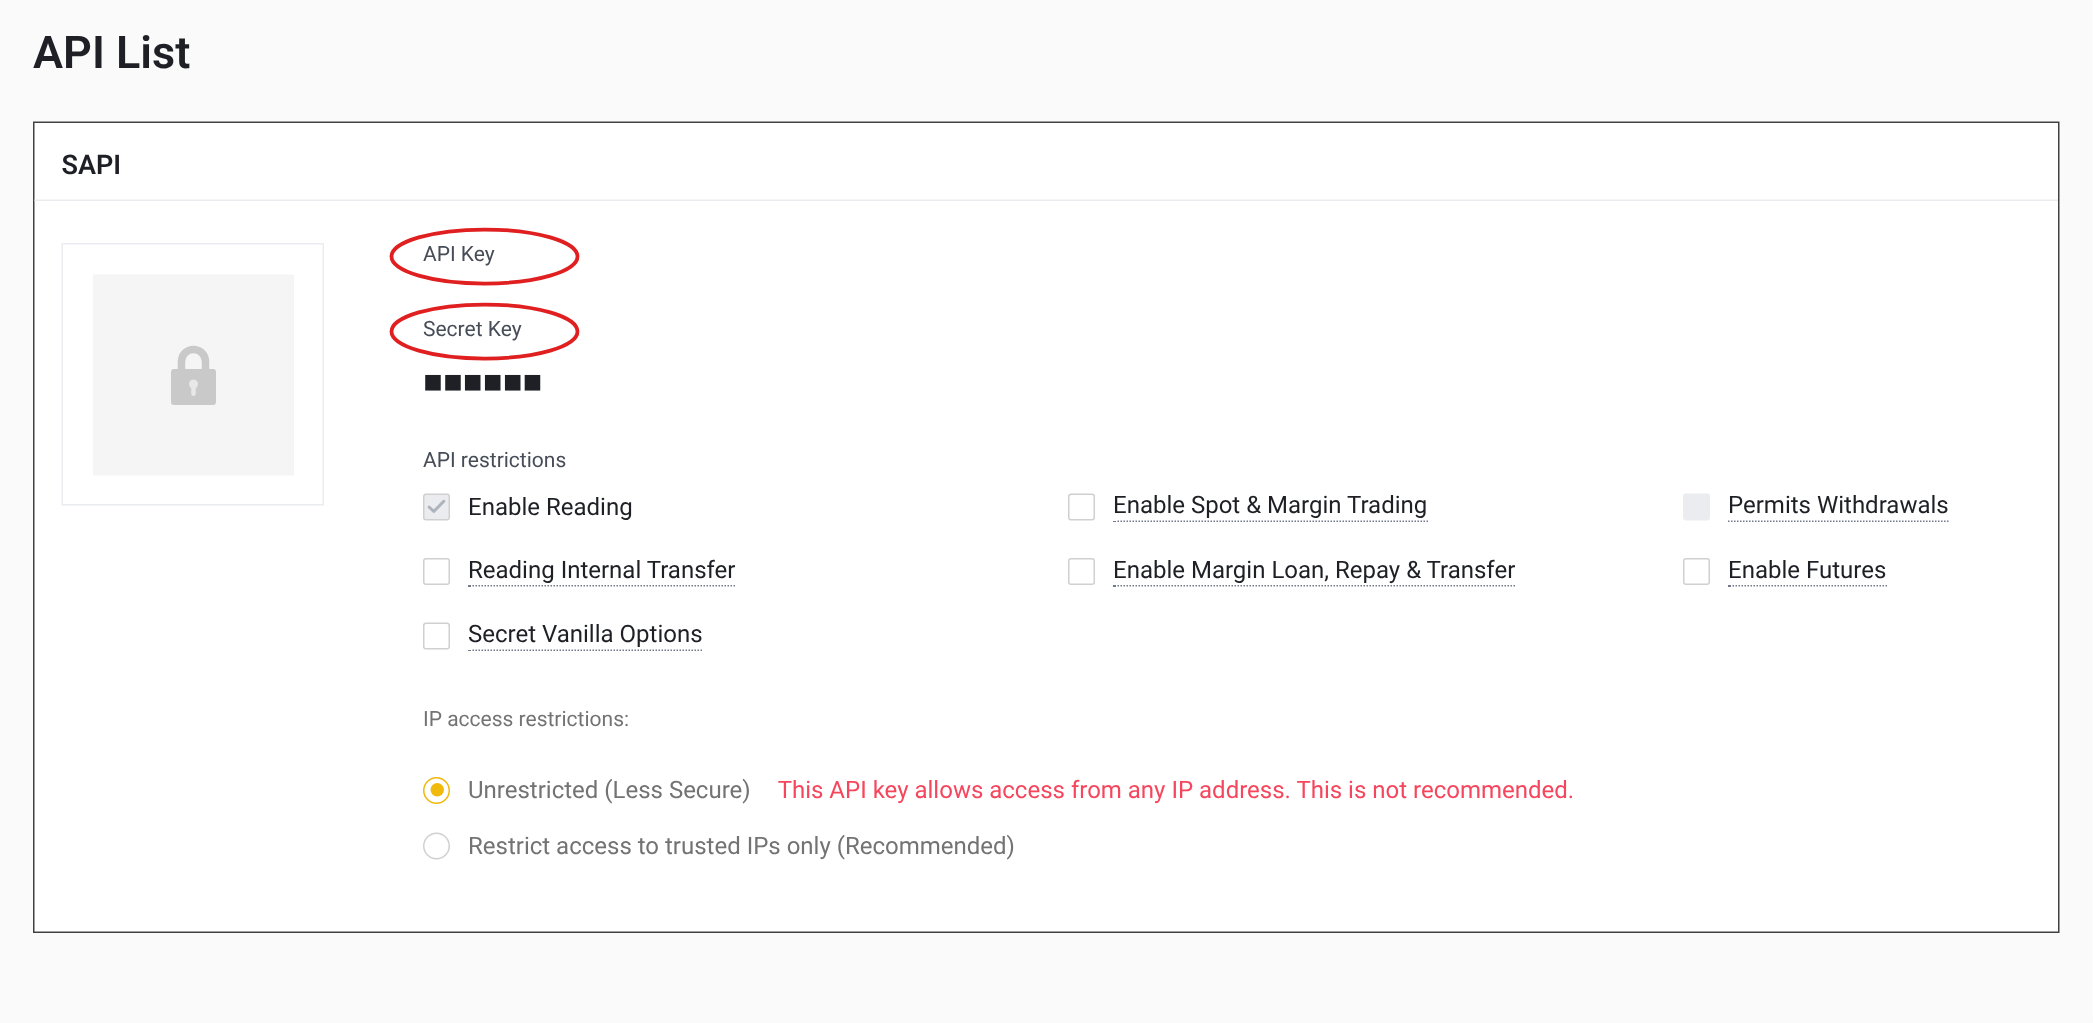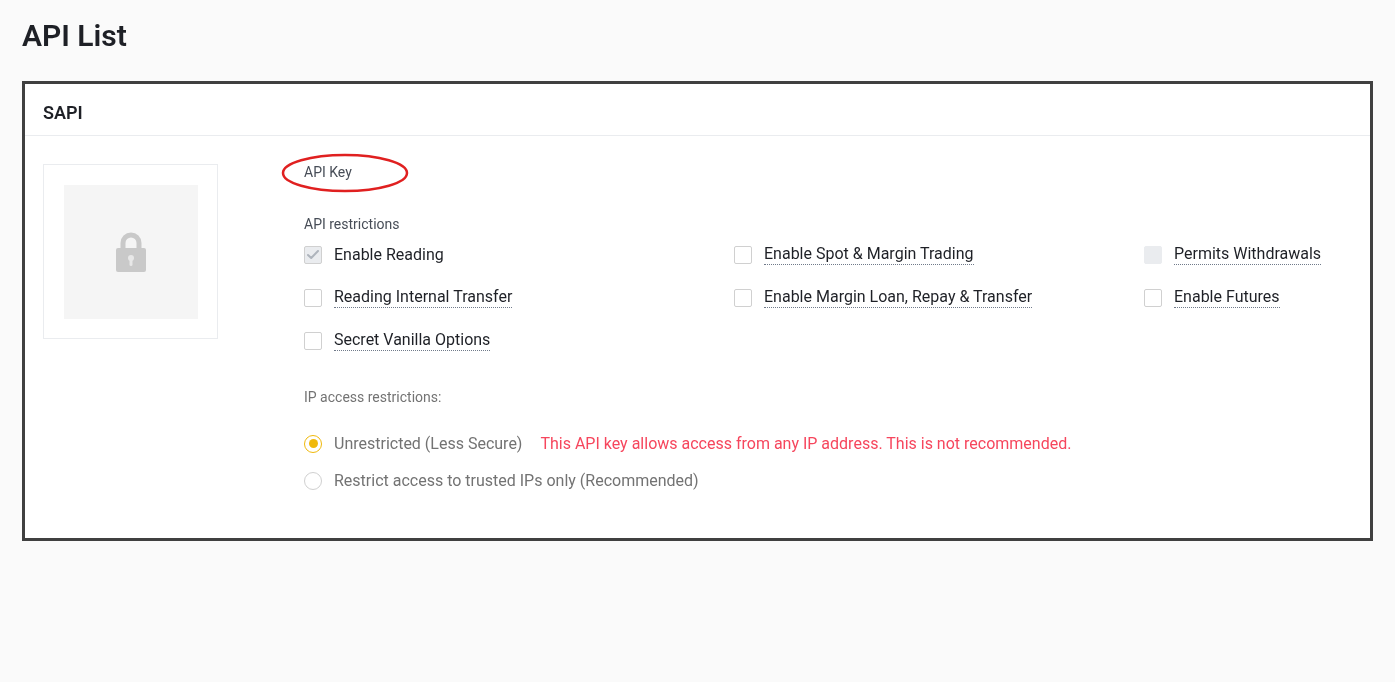--- a/index.html
+++ b/index.html
@@ -13,35 +13,35 @@
     padding: 18px 22px 40px 22px;
   }
   .page-title {
     font-size: 30px;
     font-weight: 600;
     margin-bottom: 28px;
     color: #1e2026;
   }
   .card {
     background: #fff;
-    border: 3px solid #404040;
+    border: 1px solid #404040;
     border-radius: 0;
   }
   .card-header {
     padding: 18px 18px 12px 18px;
     border-bottom: 1px solid #eaecef;
   }
   .card-header .api-name {
     font-size: 18px;
     font-weight: 600;
   }
   .card-body {
     display: flex;
     padding: 28px 18px 30px 18px;
-    gap: 86px;
+    gap: 66px;
   }
   .qr-box {
     width: 175px;
     height: 175px;
     border: 1px solid #eaecef;
     display: flex;
     align-items: center;
     justify-content: center;
     flex: 0 0 175px;
   }
@@ -213,20 +213,29 @@
         
         <div class="label-row">
           <svg class="red-ellipse" viewBox="0 0 130 42">
             <ellipse cx="65" cy="21" rx="62" ry="18" stroke="#e02020" stroke-width="2.5" fill="none"></ellipse>
           </svg>
           <span class="field-label">API Key</span>
         </div>
 
 
         
+        <div class="secret-block">
+          <div class="label-row">
+            <svg class="red-ellipse" viewBox="0 0 130 42">
+              <ellipse cx="65" cy="21" rx="62" ry="18" stroke="#e02020" stroke-width="2.5" fill="none"></ellipse>
+            </svg>
+            <span class="field-label">Secret Key</span>
+          </div>
+          <div class="secret-value">◼◼◼◼◼◼</div>
+        </div>
 
         
         <div class="section-label">API restrictions</div>
         <div class="restrictions-grid">
 
           <div class="cb-row">
             <span class="cb checked-disabled">
               <svg width="12" height="10" viewBox="0 0 12 10">
                   <path d="M1 5 L4.2 8 L11 1" stroke="#aeb4bc" stroke-width="2" fill="none" stroke-linecap="round" stroke-linejoin="round"></path>
                 </svg>

